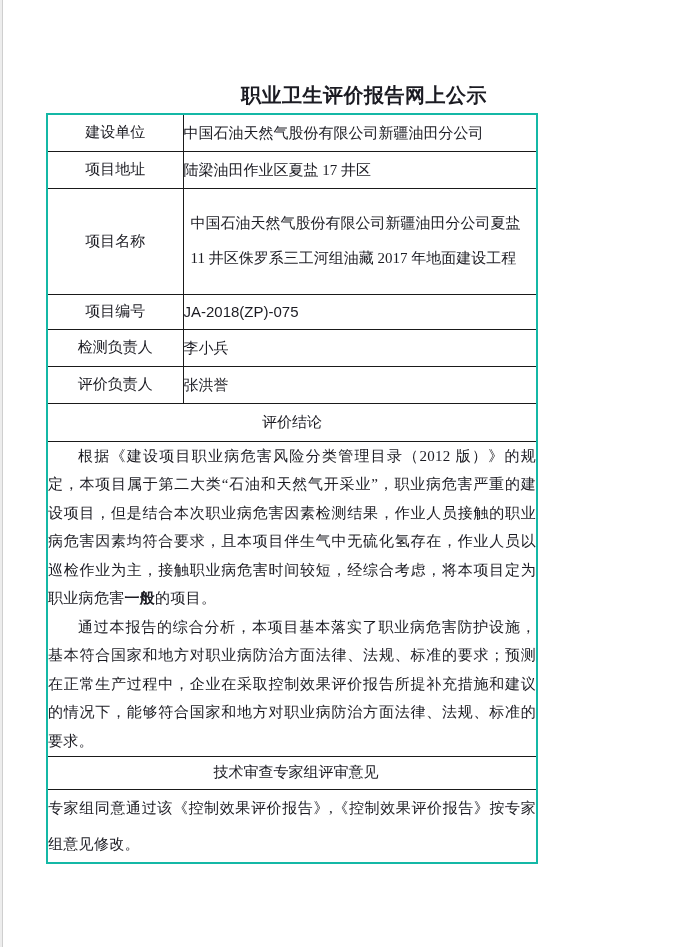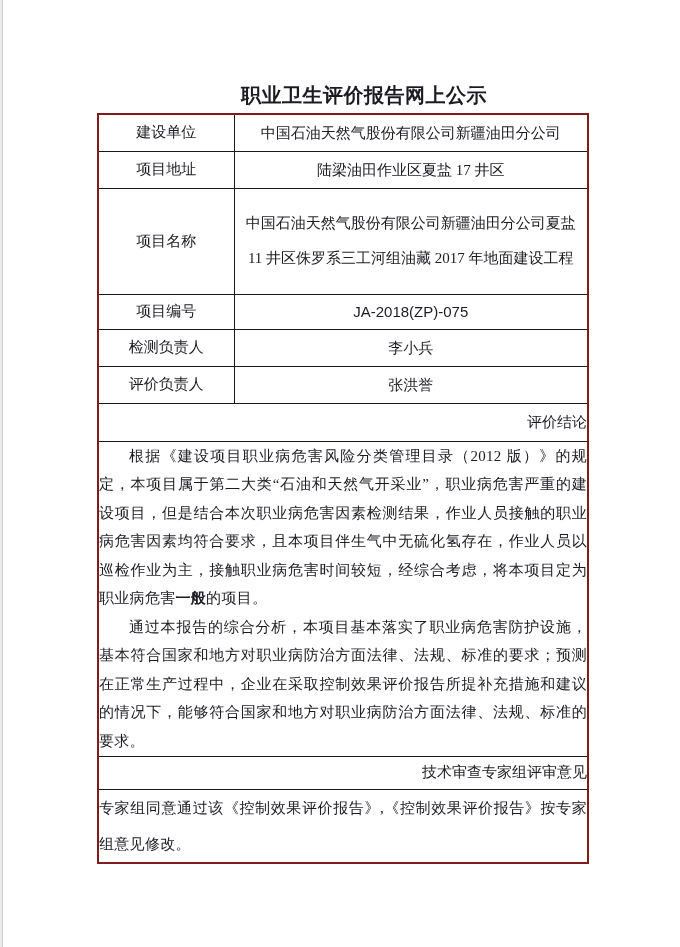--- a/index.html
+++ b/index.html
@@ -29,56 +29,55 @@
     font-size: 20px;
     line-height: 23px;
     font-weight: bold;
     letter-spacing: 0.5px;
     padding-left: 48px;
   }
   table.doc-table {
     table-layout: fixed;
     border-collapse: collapse;
     width: 490px;
-    margin-left: 97px;
-    border: 2px solid #7f1d1d;
+    margin-left: 46px;
+    border: 2px solid #14b8a6;
   }
   table.doc-table td {
     border: 1px solid #1a1a1a;
     font-size: 15px;
     padding: 0;
     overflow: hidden;
   }
   col.c1 { width: 136px; }
   col.c2 { width: 354px; }
 
   td.label {
     text-align: center;
     vertical-align: middle;
   }
   td.value {
-    text-align: center;
     vertical-align: middle;
     line-height: 22px;
     padding: 0 6px;
   }
   td.value.multiline { line-height: 35px; padding: 0 7px; }
   td.code { font-family: "Liberation Sans", sans-serif; font-size: 15px; }
 
   tr.r-std   { height: 37px; }
   tr.r-name  { height: 106px; }
   tr.r-num   { height: 35px; padding-left: 21px; }
   tr.r-concl { height: 38px; }
   tr.r-body  { height: 315px; }
   tr.r-rev   { height: 33px; }
   tr.r-revtx { height: 73px; }
 
   td.section-label {
     vertical-align: middle;
-    text-align: right;
+    text-align: center;
     padding-left: 36px;
   }
   td.section-label.flush { padding-left: 8px; }
 
   td.body-cell {
     vertical-align: top;
     padding: 5px 8px 0 8px;
   }
   .para {
     margin: 0;

